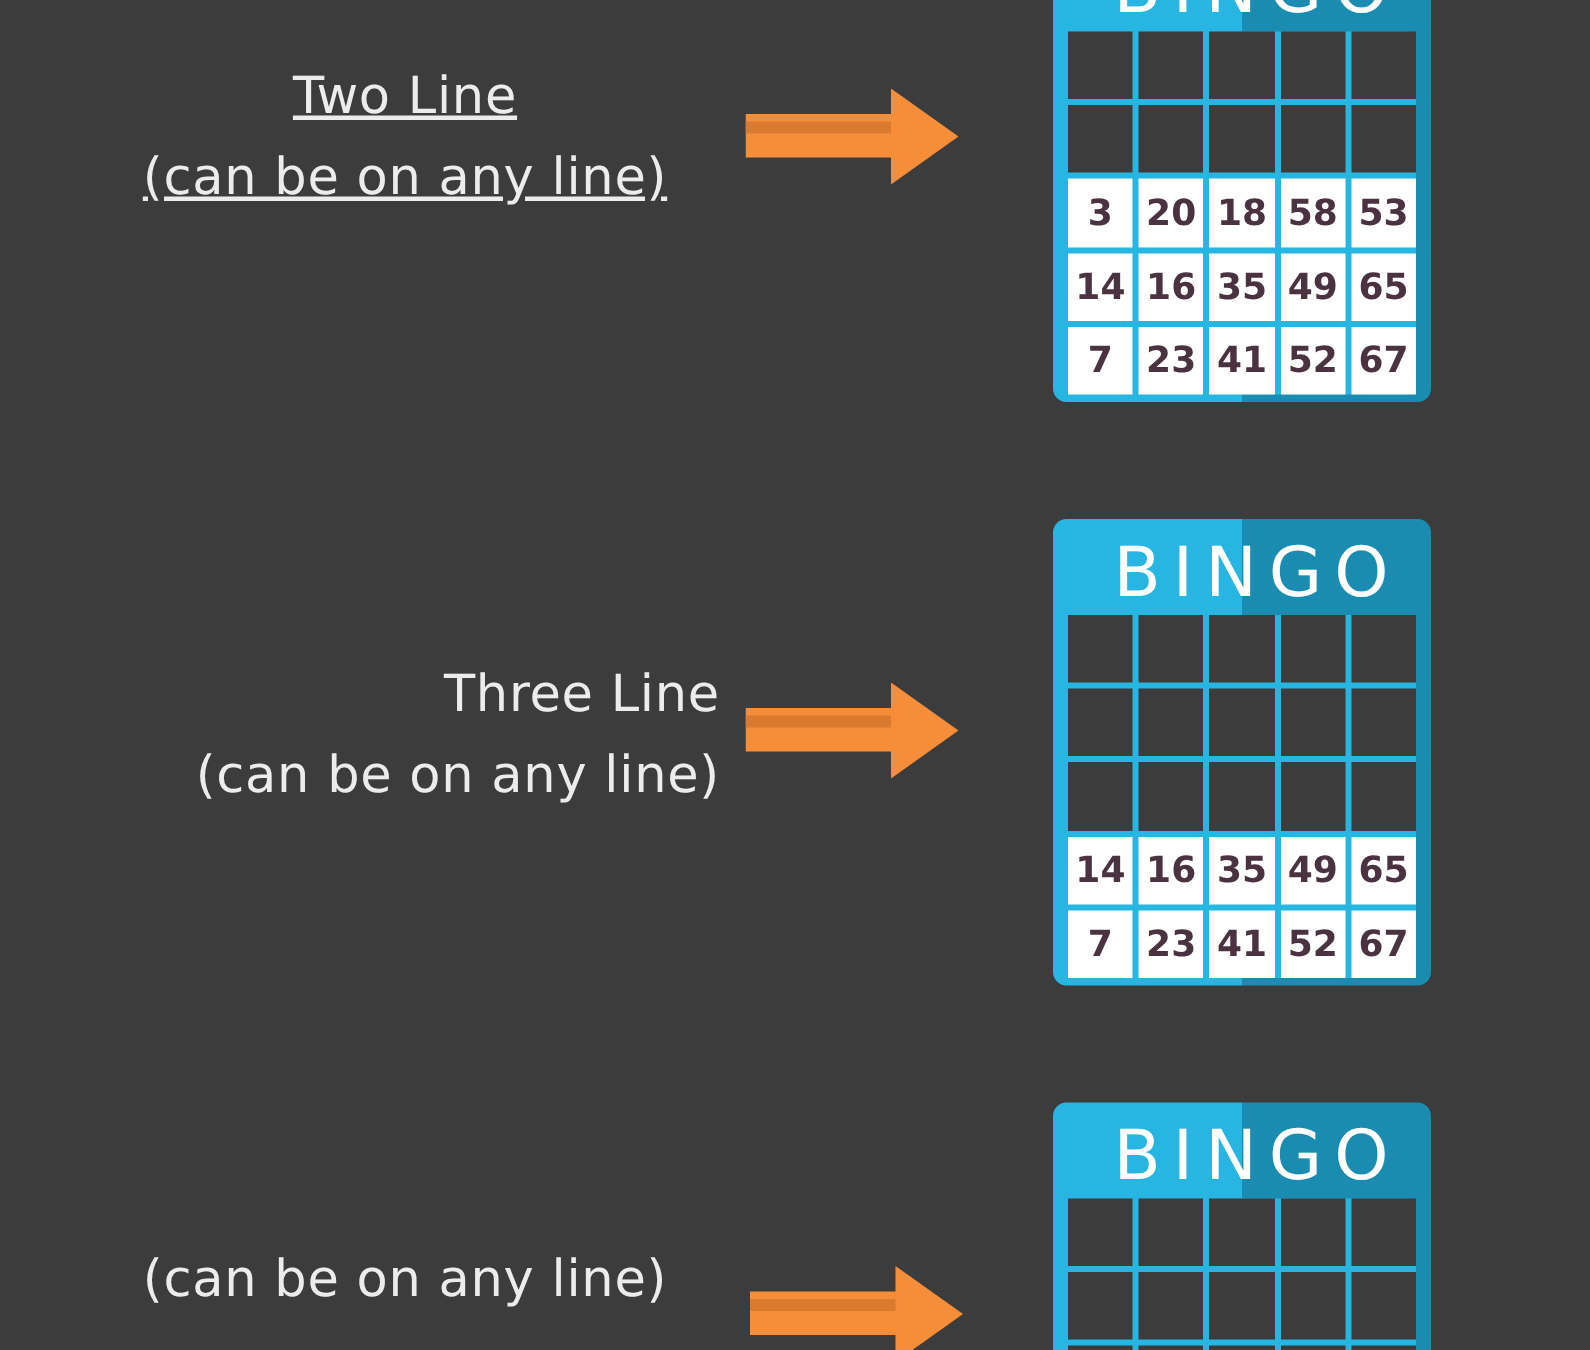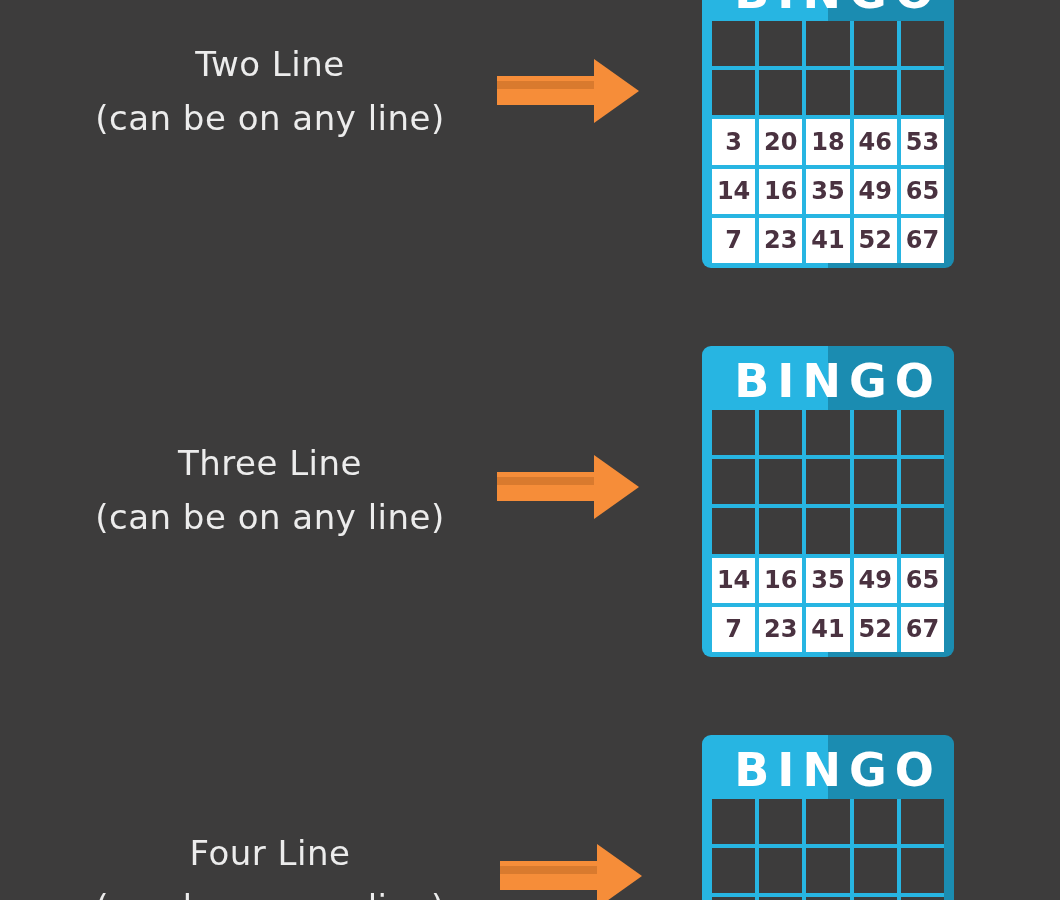--- a/index.html
+++ b/index.html
@@ -18,21 +18,21 @@
   }
   .arrow { position: absolute; left: 497px; width: 142px; height: 64px; }
   .card {
     position: absolute; left: 702px; width: 252px; height: 311px;
     border-radius: 9px; overflow: hidden;
     background: linear-gradient(to right, #27b5e2 0, #27b5e2 50%, #1b8cb1 50%, #1b8cb1 100%);
   }
   .card-title {
     position: absolute; left: 0; top: 10px; width: 272px;
     text-align: center; color: #ffffff;
-    font-family: "DejaVu Sans", sans-serif; font-weight: bold;
+    font-family: "DejaVu Sans", sans-serif; font-weight: normal;
     font-size: 46px; letter-spacing: 8px; line-height: 50px;
   }
   .grid {
     position: absolute; left: 10px; top: 64px; width: 232px; height: 242px;
     display: grid;
     grid-template-columns: repeat(5, 1fr);
     grid-template-rows: repeat(5, 1fr);
     gap: 4px;
     background: #27b5e2;
     border-radius: 6px;
@@ -42,21 +42,21 @@
     display: flex; align-items: center; justify-content: center;
     color: #4a3240; font-weight: bold; font-size: 24px;
     font-family: "DejaVu Sans", sans-serif;
   }
   .cell.filled { background: #ffffff; }
 </style>
 </head>
 <body>
 
 <div class="row" style="top:0;">
-  <div class="label" style="top:37px;">
+  <div class="label" style="top:37px;text-decoration:underline;">
     <div>Two Line</div>
     <div>(can be on any line)</div>
   </div>
   <svg class="arrow" style="top:59px;" viewBox="0 0 142 64">
     <rect x="0" y="17" width="100" height="29" fill="#f68d39"></rect>
     <rect x="0" y="22" width="100" height="8" fill="#d97a2e"></rect>
     <polygon points="97,0 142,32 97,64" fill="#f68d39"></polygon>
   </svg>
   <div class="card" style="top:-43px;">
     <div class="card-title">BINGO</div>
@@ -67,38 +67,38 @@
       <div class="cell"></div>
       <div class="cell"></div>
       <div class="cell"></div>
       <div class="cell"></div>
       <div class="cell"></div>
       <div class="cell"></div>
       <div class="cell"></div>
       <div class="cell filled">3</div>
       <div class="cell filled">20</div>
       <div class="cell filled">18</div>
-      <div class="cell filled">46</div>
+      <div class="cell filled">58</div>
       <div class="cell filled">53</div>
       <div class="cell filled">14</div>
       <div class="cell filled">16</div>
       <div class="cell filled">35</div>
       <div class="cell filled">49</div>
       <div class="cell filled">65</div>
       <div class="cell filled">7</div>
       <div class="cell filled">23</div>
       <div class="cell filled">41</div>
       <div class="cell filled">52</div>
       <div class="cell filled">67</div>
     </div>
   </div>
 </div>
 
 <div class="row" style="top:0;">
-  <div class="label" style="top:436px;">
+  <div class="label" style="top:436px;text-align:right;">
     <div>Three Line</div>
     <div>(can be on any line)</div>
   </div>
   <svg class="arrow" style="top:455px;" viewBox="0 0 142 64">
     <rect x="0" y="17" width="100" height="29" fill="#f68d39"></rect>
     <rect x="0" y="22" width="100" height="8" fill="#d97a2e"></rect>
     <polygon points="97,0 142,32 97,64" fill="#f68d39"></polygon>
   </svg>
   <div class="card" style="top:346px;">
     <div class="card-title">BINGO</div>
@@ -127,21 +127,20 @@
       <div class="cell filled">23</div>
       <div class="cell filled">41</div>
       <div class="cell filled">52</div>
       <div class="cell filled">67</div>
     </div>
   </div>
 </div>
 
 <div class="row" style="top:0;">
   <div class="label" style="top:826px;">
-    <div>Four Line</div>
     <div>(can be on any line)</div>
   </div>
   <svg class="arrow" style="top:844px; left:500px;" viewBox="0 0 142 64">
     <rect x="0" y="17" width="100" height="29" fill="#f68d39"></rect>
     <rect x="0" y="22" width="100" height="8" fill="#d97a2e"></rect>
     <polygon points="97,0 142,32 97,64" fill="#f68d39"></polygon>
   </svg>
   <div class="card" style="top:735px;">
     <div class="card-title">BINGO</div>
     <div class="grid">

